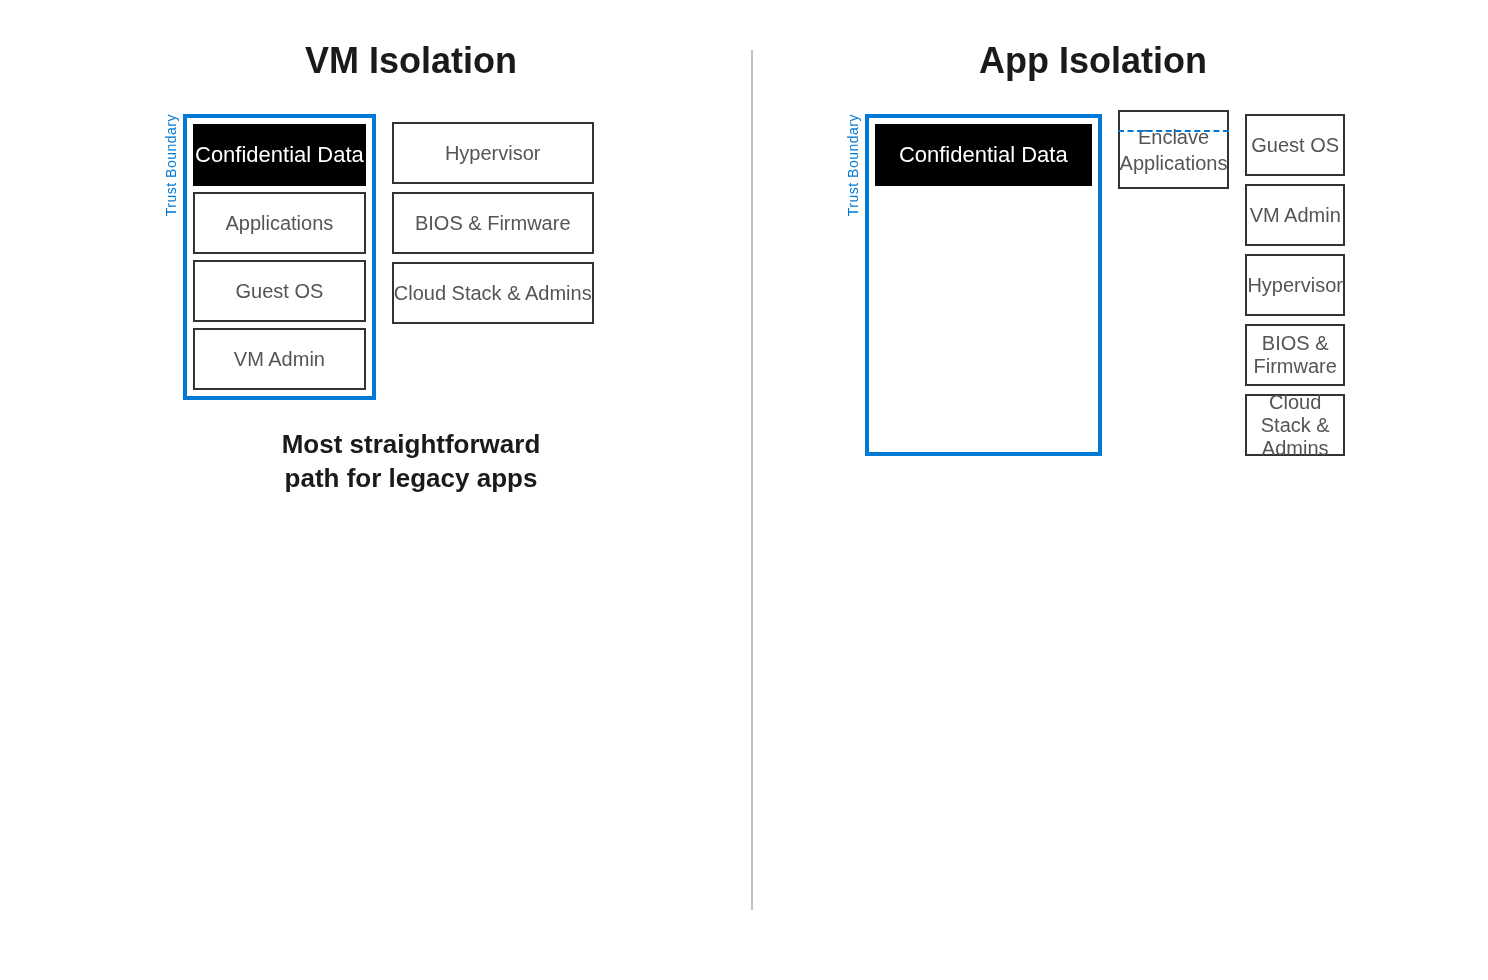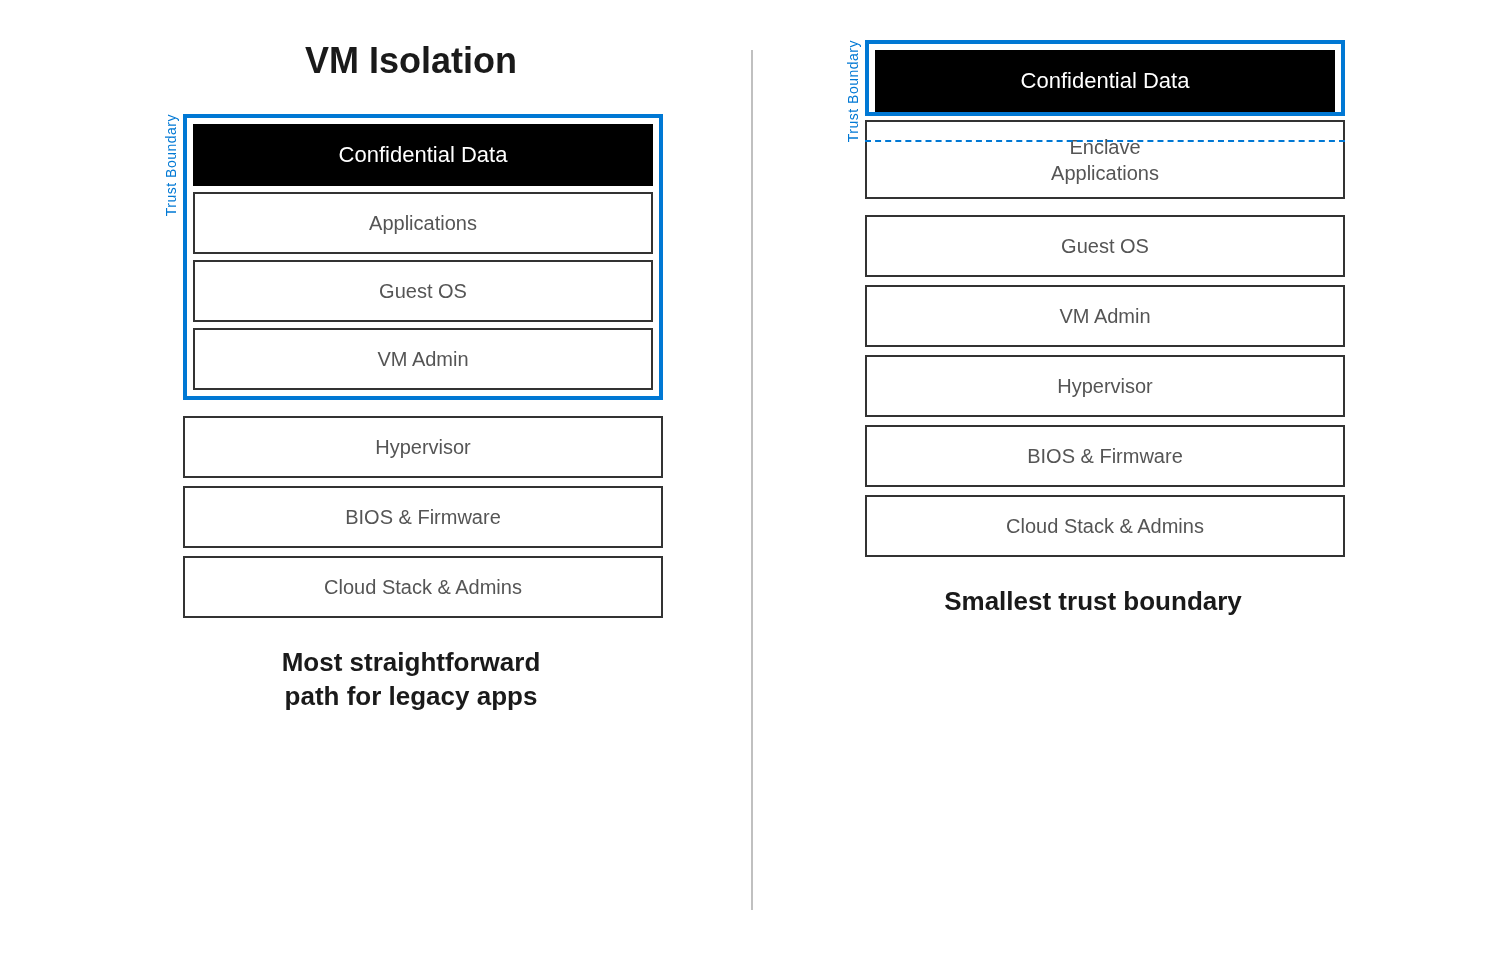--- a/index.html
+++ b/index.html
@@ -55,24 +55,24 @@
       font-size: 14px;
       color: #0078d4;
       writing-mode: vertical-rl;
       transform: rotate(180deg);
       white-space: nowrap;
       letter-spacing: 0.5px;
       font-weight: 500;
     }
     .stack-wrapper {
       display: flex;
-      flex-direction: column;
+      flex-direction: row;
       align-items: stretch;
       width: 480px;
-      gap: 8px;
+      gap: 16px;
     }
     
     .trust-boundary-box {
       border: 4px solid #0078d4;
       padding: 6px;
       margin-bottom: 0;
     }
     
     .trust-boundary-box .stack-item {
       margin-bottom: 6px;
@@ -179,20 +179,21 @@
     </div>
     <div class="column-footer">
       <span style="white-space:pre-line;">Most straightforward
 path for legacy apps</span>
     </div>
   </div>
 
   <div class="divider"></div>
 
   <div class="diagram-column">
+    <div class="column-title">App Isolation</div>
     <div class="diagram-area">
 
       <div class="trust-label-container">
         <span class="trust-label">Trust Boundary</span>
       </div>
 
       <div class="stack-wrapper">
 
         <div class="right-trust-box">
           <div class="stack-item confidential">
@@ -221,16 +222,15 @@
           </div>
           <div class="stack-item">
             <span>BIOS &amp; Firmware</span>
           </div>
           <div class="stack-item">
             <span>Cloud Stack &amp; Admins</span>
           </div>
         </div>
       </div>
     </div>
-    <div class="column-footer">Smallest trust boundary</div>
   </div>
 
 </div>
 
 </body></html>

